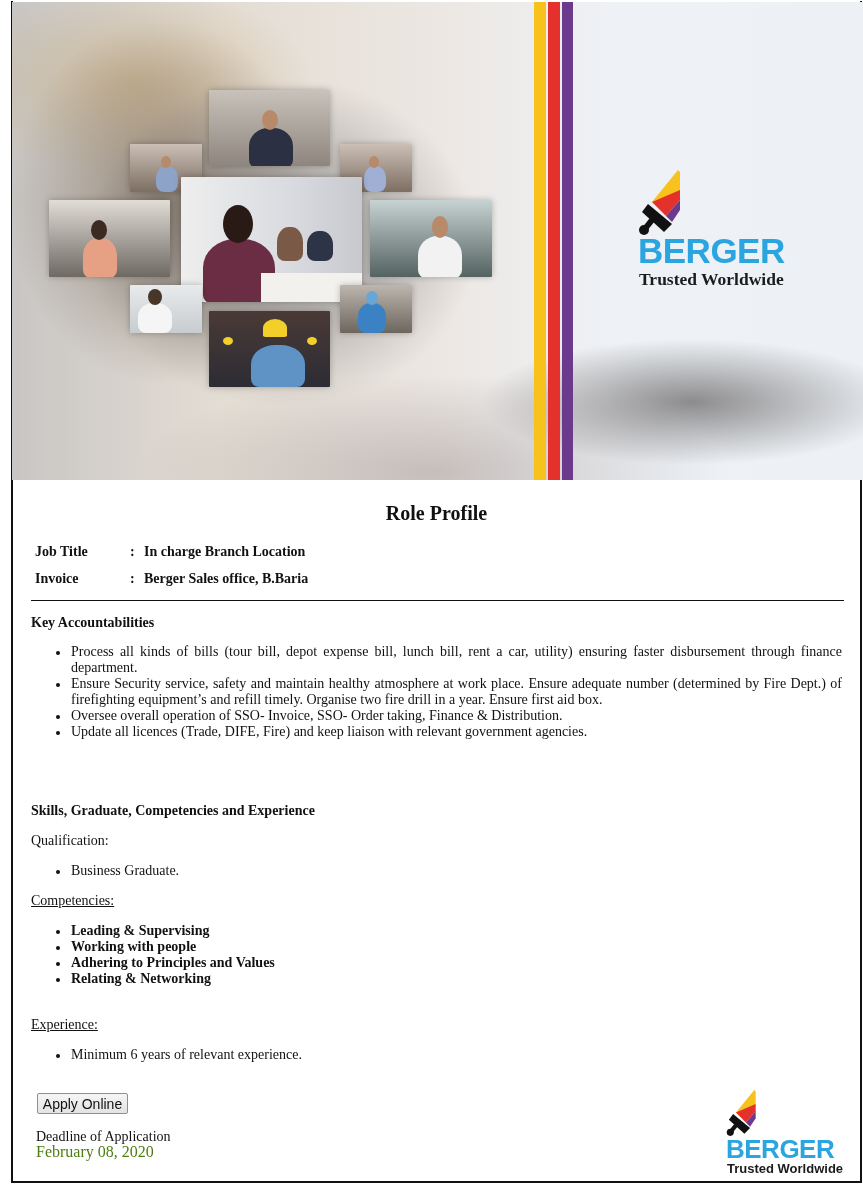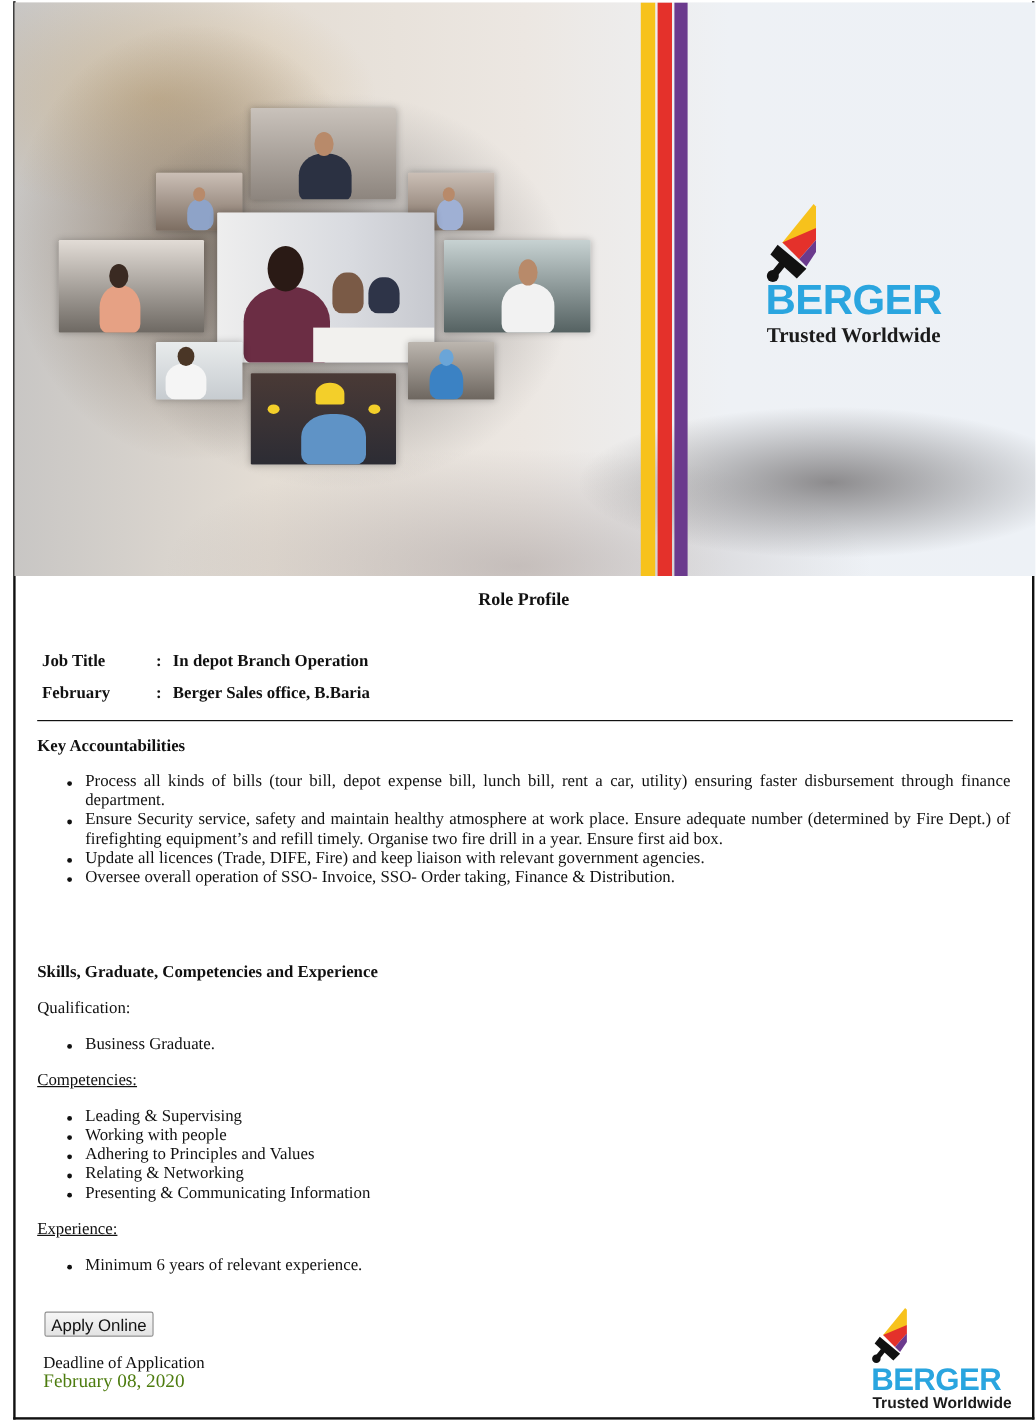--- a/index.html
+++ b/index.html
@@ -44,22 +44,22 @@
       color: #2aa5df; letter-spacing: -0.5px; white-space: nowrap;
     }
     .logo .tagline {
       position: absolute; font-family: "Liberation Serif", serif; font-weight: bold;
       color: #1b1b1b; white-space: nowrap;
     }
 
     
     .content { position: absolute; left: 13px; top: 480px; width: 847px; }
     .title {
-      position: absolute; left: 0; top: 12px; width: 847px; text-align: center;
-      font-size: 15px; font-weight: bold;
+      position: absolute; left: 0; top: 22px; width: 847px; text-align: center;
+      font-size: 20px; font-weight: bold;
     }
     .meta { position: absolute; left: 22px; font-size: 14px; font-weight: bold; }
     .meta .lbl { position: absolute; left: 0; white-space: nowrap; }
     .meta .colon { position: absolute; left: 95px; }
     .meta .val { position: absolute; left: 109px; white-space: nowrap; }
     .rule { position: absolute; left: 18px; top: 120px; width: 813px; height: 1px; background: #111; }
 
     .h { position: absolute; left: 18px; font-size: 14px; font-weight: bold; white-space: nowrap; }
     .sub { position: absolute; left: 18px; font-size: 14px; white-space: nowrap; }
     .sub.u { text-decoration: underline; }
@@ -148,52 +148,51 @@
     <div class="tagline" style="left:1px;top:99px;font-size:17.5px;line-height:20px;">Trusted Worldwide</div>
   </div>
 </div>
 
 <div class="content">
   <div class="title">Role Profile</div>
 
   <div class="meta" style="top:64px;">
     <span class="lbl">Job Title</span>
     <span class="colon">:</span>
-    <span class="val">In depot Branch Operation</span>
+    <span class="val">In charge Branch Location</span>
   </div>
   <div class="meta" style="top:91px;">
-    <span class="lbl">February</span>
+    <span class="lbl">Invoice</span>
     <span class="colon">:</span>
     <span class="val">Berger Sales office, B.Baria</span>
   </div>
 
   <div class="rule"></div>
 
   <div class="h" style="top:135px;">Key Accountabilities</div>
   <ul class="bullets acc">
     <li>Process all kinds of bills (tour bill, depot expense bill, lunch bill, rent a car, utility) ensuring faster disbursement through finance department.</li>
     <li>Ensure Security service, safety and maintain healthy atmosphere at work place.  Ensure adequate number (determined by Fire Dept.) of firefighting equipment’s and refill timely.  Organise two fire drill in a year. Ensure first aid box.</li>
+    <li>Oversee overall operation of SSO- Invoice, SSO- Order taking, Finance &amp; Distribution.</li>
     <li>Update all licences (Trade, DIFE, Fire) and keep liaison with relevant government agencies.</li>
-    <li>Oversee overall operation of SSO- Invoice, SSO- Order taking, Finance &amp; Distribution.</li>
   </ul>
 
   <div class="h" style="top:323px;">Skills, Graduate, Competencies and Experience</div>
 
   <div class="sub" style="top:353px;">Qualification:</div>
   <ul class="bullets" style="top:383px;width:771px;">
     <li>Business Graduate.</li>
   </ul>
 
   <div class="sub u" style="top:413px;">Competencies:</div>
-  <ul class="bullets" style="top:443px;width:771px;">
+  <ul class="bullets" style="top:443px;width:771px;font-weight:bold;">
     <li>Leading &amp; Supervising</li>
     <li>Working with people</li>
     <li>Adhering to Principles and Values</li>
     <li>Relating &amp; Networking</li>
-    <li>Presenting &amp; Communicating Information</li>
   </ul>
 
   <div class="sub u" style="top:537px;">Experience:</div>
   <ul class="bullets" style="top:567px;width:771px;">
     <li>Minimum 6 years of relevant experience.</li>
   </ul>
 
   <button class="apply-btn">Apply Online</button>
   <div class="deadline-label">Deadline of Application</div>
   <div class="deadline-date">February 08, 2020</div>

